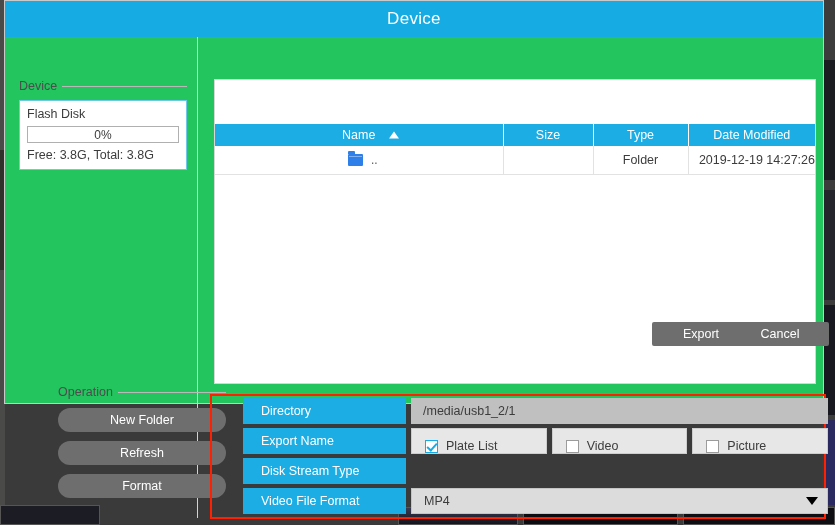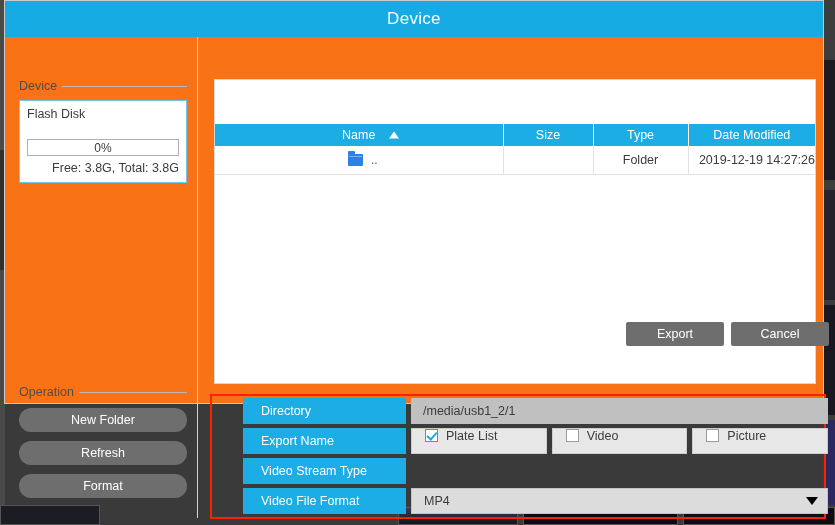--- a/index.html
+++ b/index.html
@@ -31,21 +31,21 @@
   .bg-r1 { position:absolute; left:824px; top:60px;  width:11px; height:120px; background:#1b1b22; }
   .bg-r2 { position:absolute; left:824px; top:190px; width:11px; height:110px; background:#24242c; }
   .bg-r3 { position:absolute; left:824px; top:305px; width:11px; height:110px; background:#181820; }
   .bg-r4 { position:absolute; left:824px; top:420px; width:11px; height:85px;  background:#2a2a60; }
 
   
   #dialog {
     position: absolute;
     left: 4px; top: 0px;
     width: 820px; height: 404px;
-    background: #f97316;
+    background: #22c55e;
     border: 1px solid #c9c9c9;
   }
   #titlebar {
     height: 36px;
     background: #16ace3;
     color: #ffffff;
     display: flex; align-items: center; justify-content: center;
     font-size: 17px;
     letter-spacing: .3px;
   }
@@ -66,37 +66,37 @@
   .group-title .rule {
     flex: 1; height: 1px; background: #b9b9b9; margin-left: 5px;
   }
   #device-group { top: 42px; width: 168px; }
   #device-box {
     margin-top: 7px;
     border: 1px solid #6fc8e8;
     padding: 6px 7px 7px 7px;
     background: #fff;
   }
-  #device-name { font-size: 12.5px; color: #3c3c3c; margin-bottom: 18px; }
+  #device-name { font-size: 12.5px; color: #3c3c3c; margin-bottom: 5px; }
   #device-progress {
     height: 17px; border: 1px solid #b0b0b0; background: #fff;
     position: relative;
   }
   #device-progress .fill {
     position: absolute; left: 0; top: 0; bottom: 0; width: 0%;
     background: #16ace3;
   }
   #device-progress .pct {
     position: absolute; inset: 0;
     display: flex; align-items: center; justify-content: center;
     font-size: 12px; color: #3c3c3c;
   }
-  #device-free { font-size: 12.5px; color: #3c3c3c; margin-top: 5px; text-align: right; }
-
-  #operation-group { top: 348px; width: 168px; }
+  #device-free { font-size: 12.5px; color: #3c3c3c; margin-top: 5px; }
+
+  #operation-group { top: 348px; width: 168px; margin-left: 39px; }
   .op-btn {
     display: block; width: 168px; height: 24px;
     margin-top: 9px;
     background: #6e6e6e; color: #ffffff;
     border: none; border-radius: 12px;
     font-size: 12.5px;
     font-family: "Liberation Sans", sans-serif;
     cursor: pointer;
   }
 
@@ -193,21 +193,21 @@
     width: 0; height: 0;
     border-left: 6px solid transparent;
     border-right: 6px solid transparent;
     border-top: 8px solid #000000;
   }
   .checks { flex: 1; margin-left: 5px; display: flex; gap: 5px; }
   .check-cell {
     flex: 1;
     background: #e7e7e7;
     border: 1px solid #cdcdcd;
-    display: flex; align-items: flex-start;
+    display: flex; align-items: flex-end;
     padding-left: 13px;
     font-size: 12.5px; color: #3c3c3c;
   }
   .cbx {
     width: 13px; height: 13px;
     border: 1px solid #9b9b9b;
     background: #ffffff;
     margin-right: 8px;
     position: relative;
     flex: none;
@@ -226,21 +226,21 @@
   #footer { position: absolute; left: 0; top: 481px; width: 100%; }
   .ft-btn {
     position: absolute;
     width: 98px; height: 24px;
     background: #6e6e6e; color: #ffffff;
     border: none; border-radius: 2px;
     font-size: 12.5px;
     font-family: "Liberation Sans", sans-serif;
     cursor: pointer;
   }
-  #export-button { left: 621px; top: -196px; }
+  #export-button { left: 647px; top: -196px; }
   #cancel-button { left: 726px; top: -196px; }
 </style>
 </head>
 <body>
 
 <div id="screen">
 
   <div class="bg-strip-left"></div>
   <div class="bg-strip-left2"></div>
   <div class="bg-strip-right"></div>
@@ -343,21 +343,21 @@
               <span>Video</span>
             </div>
             <div class="check-cell">
               <span class="cbx"></span>
               <span>Picture</span>
             </div>
           </div>
         </div>
 
         <div class="form-row">
-          <div class="form-label">Video Stream Type</div>
+          <div class="form-label">Disk Stream Type</div>
         </div>
 
         <div class="form-row">
           <div class="form-label">Video File Format</div>
           <div class="form-value dd">
             <span>MP4</span>
             <span class="dd-arrow"></span>
           </div>
         </div>
 

